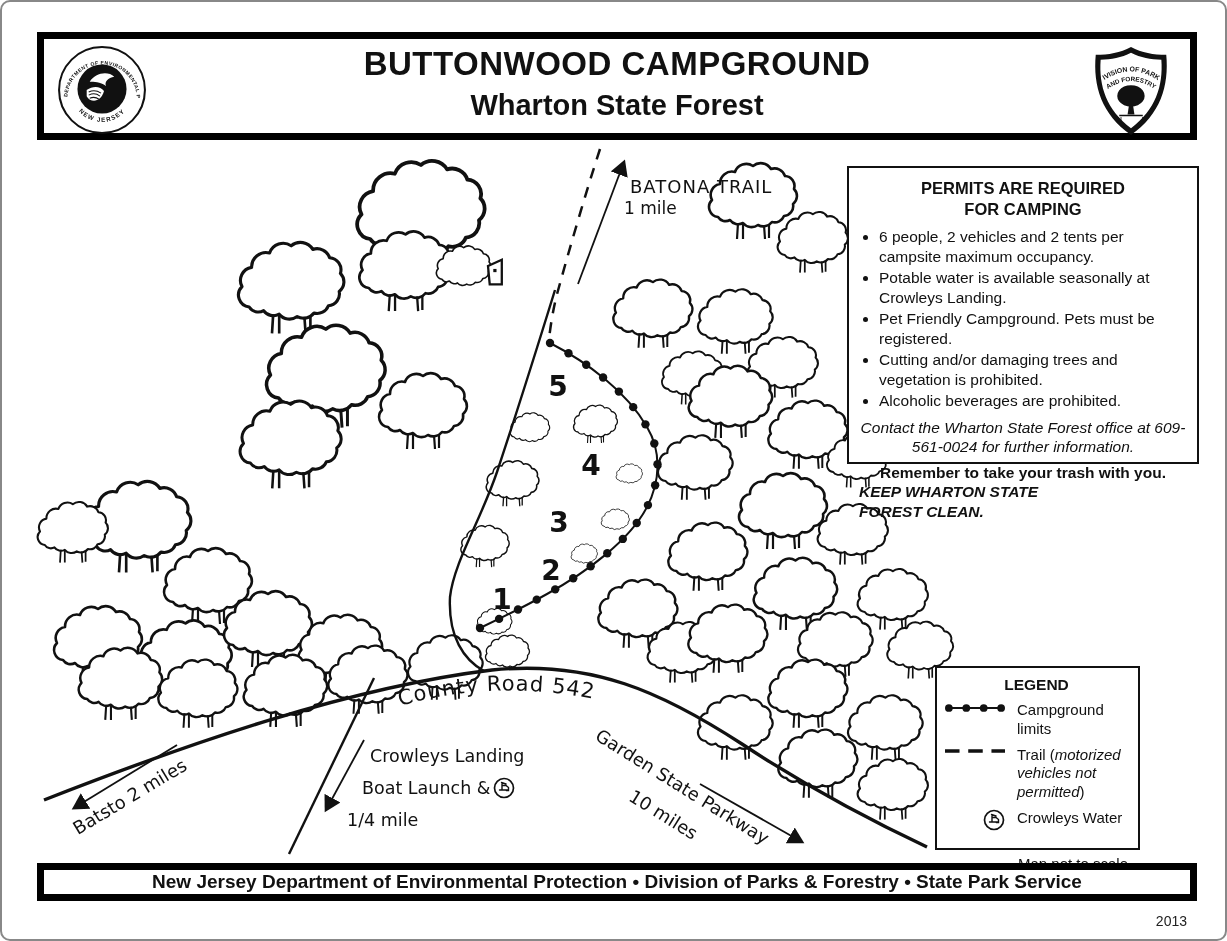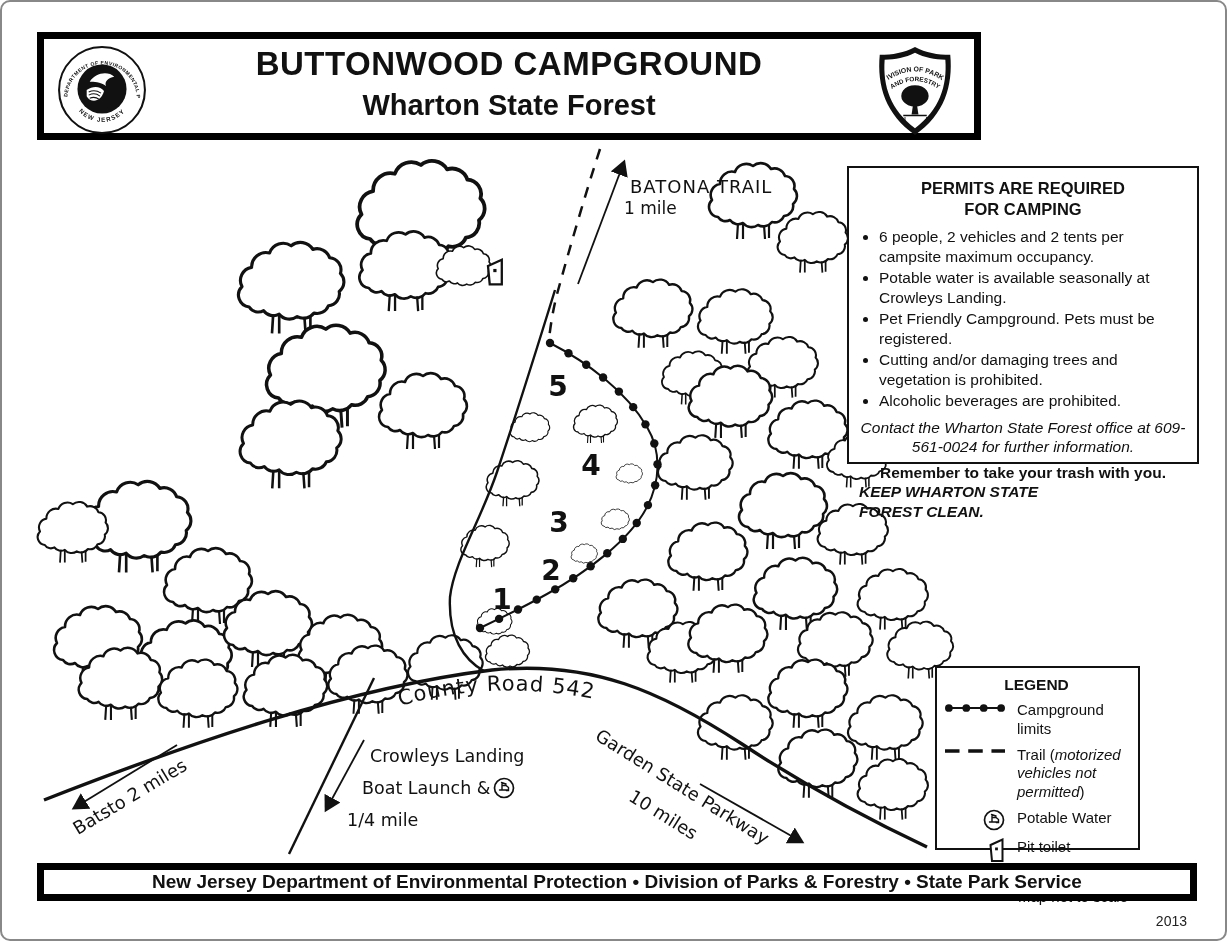--- a/index.html
+++ b/index.html
@@ -1,21 +1,21 @@
 <!DOCTYPE html>
 <html><head>
 <meta charset="utf-8">
 <style>
   html,body{margin:0;padding:0;background:#fff;}
   .page{position:relative;width:1227px;height:941px;background:#fff;border:2px solid #888;
         border-radius:10px;box-sizing:border-box;overflow:hidden;
         font-family:"Liberation Sans",sans-serif;color:#111;}
   
   .bar{position:absolute;background:#fff;border:7px solid #000;box-sizing:border-box;}
-  .header-bar{left:35px;top:30px;width:944px;height:108px;}
+  .header-bar{left:35px;top:30px;width:1160px;height:108px;}
   .footer-bar{left:35px;top:861px;width:1160px;height:38px;display:flex;align-items:center;justify-content:center;}
   .titles{position:absolute;left:0;right:0;top:6px;text-align:center;}
   .title1{font-size:33px;font-weight:bold;letter-spacing:.5px;}
   .title2{font-size:29px;font-weight:bold;margin-top:6px;}
   .logo{position:absolute;top:5px;}
   .footer-text{font-size:19px;font-weight:bold;white-space:nowrap;}
   .year{position:absolute;right:38px;top:911px;font-size:14px;color:#222;}
   
   svg.map{position:absolute;left:0;top:0;}
   .maplabel{font-family:"DejaVu Sans",sans-serif;fill:#111;}
@@ -265,29 +265,21 @@
         </svg>
       </span>
       <span class="ltext"><span>Trail (</span><i>motorized vehicles not permitted</i><span>)</span></span>
     </div>
     <div class="lrow">
       <span class="lsym">
         <svg width="22" height="22" viewBox="-11 -11 22 22">
             <use href="#waterG"></use>
           </svg>
       </span>
-      <span class="ltext">Potable Water</span>
-    </div>
-    <div class="lrow">
-      <span class="lsym">
-        <svg width="16" height="26" viewBox="-1 0 15 26">
-            <use href="#toiletG"></use>
-          </svg>
-      </span>
-      <span class="ltext">Pit toilet</span>
+      <span class="ltext">Crowleys Water</span>
     </div>
     <div class="lnote">Map not to scale</div>
   </div>
 
   <div class="bar footer-bar">
     <span class="footer-text">New Jersey Department of Environmental Protection • Division of Parks &amp; Forestry • State Park Service</span>
   </div>
   <div class="year">2013</div>
 
 </div>

